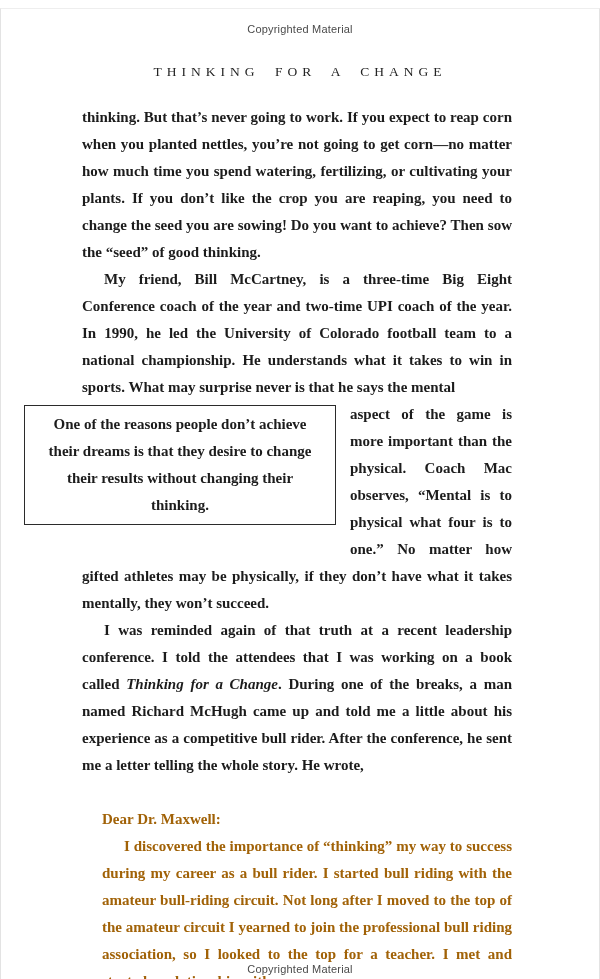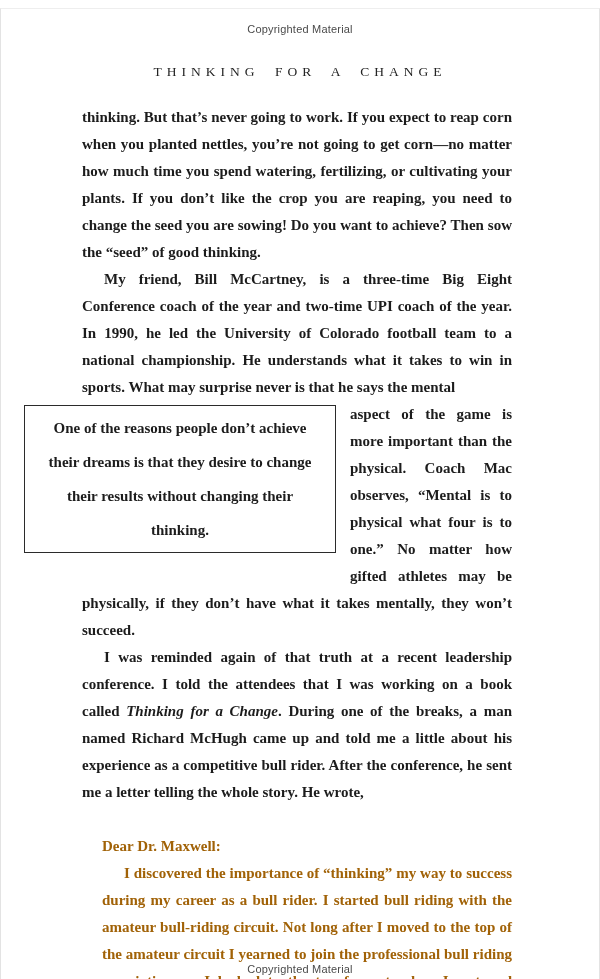--- a/index.html
+++ b/index.html
@@ -52,21 +52,21 @@
   .pullquote {
     float: left;
     display: block;
     width: 312px;
     margin: 4px 14px 22px -58px;
     border: 1.5px solid #2b2b2b;
     padding: 5px 12px;
     text-align: center;
     text-indent: 0;
     font-size: 15px;
-    line-height: 34px;
+    line-height: 27px;
     background: #ffffff;
   }
   .italic { font-style: italic; }
   .letter {
     margin-top: 27px;
     margin-left: 20px;
     color: #a16207;
   }
   .letter .salutation { text-align: left; }
   .letter .para.indent { text-indent: 22px; }

